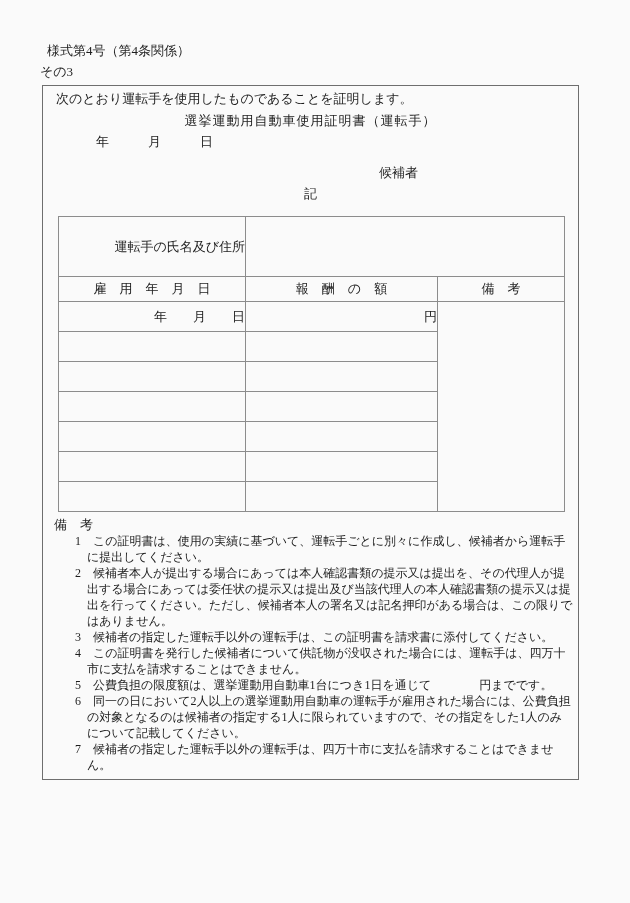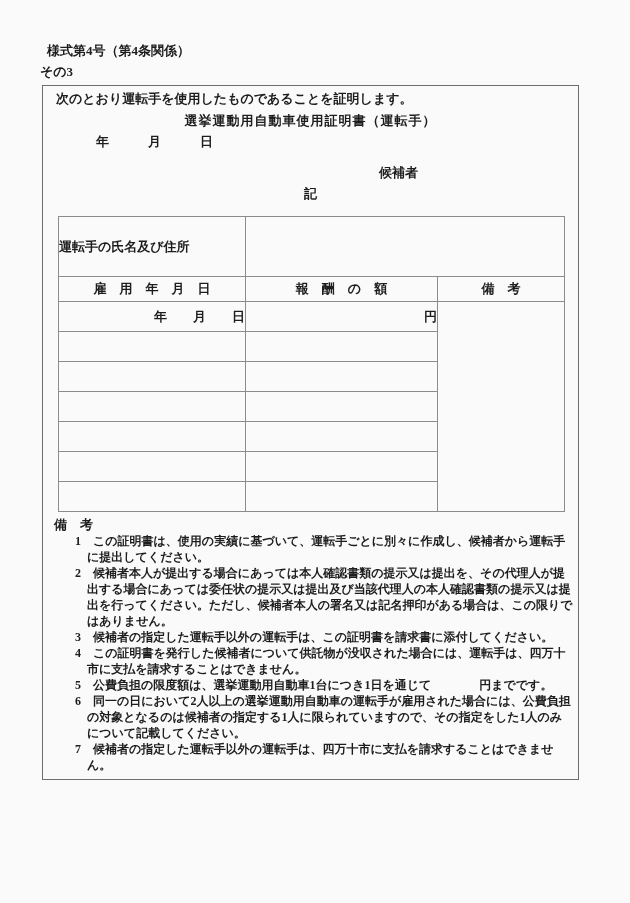--- a/index.html
+++ b/index.html
@@ -4,21 +4,21 @@
 <style>
   html,body{margin:0;padding:0;}
   body{
     width:630px;height:903px;
     background:#fafafa;
     color:#1d1d1d;
     font-family:"Liberation Serif","DejaVu Serif",serif;
     font-size:13px;
     -webkit-font-smoothing:antialiased;
   }
-  .page{position:relative;width:630px;height:865px;overflow:hidden;font-weight:bold;}
+  .page{position:relative;width:630px;height:865px;overflow:hidden;}
   .form-no{position:absolute;left:47px;top:43px;line-height:15px;}
   .part-no{position:absolute;left:40px;top:64px;line-height:15px;}
   .box{
     position:absolute;left:42px;top:85px;
     width:535px;height:693px;
     border:1px solid #6e6e6e;
     background:transparent;
   }
   .line{line-height:15px;}
   .title{margin-top:7px;text-align:center;letter-spacing:1px;}
@@ -35,21 +35,21 @@
     margin:15px 0 0 15px;
     width:506px;
   }
   table.cert td{
     border:1px solid #8c8c8c;
     padding:0;
     vertical-align:middle;
     font-size:13px;
   }
   tr.name-row td{height:59px;}
-  td.name-label{text-align:left;}
+  td.name-label{text-align:right;}
   tr.head-row td{height:24px;text-align:center;}
   tr.body-row td{height:29px;}
   td.date-cell{text-align:right;padding-right:10px;}
   td.yen-cell{text-align:right;padding-right:12px;}
   td.remarks-cell{vertical-align:top;}
 
   .notes-heading{margin-top:5px;margin-left:11px;line-height:15px;}
   .notes{
     margin-top:1px;
     margin-left:44px;

